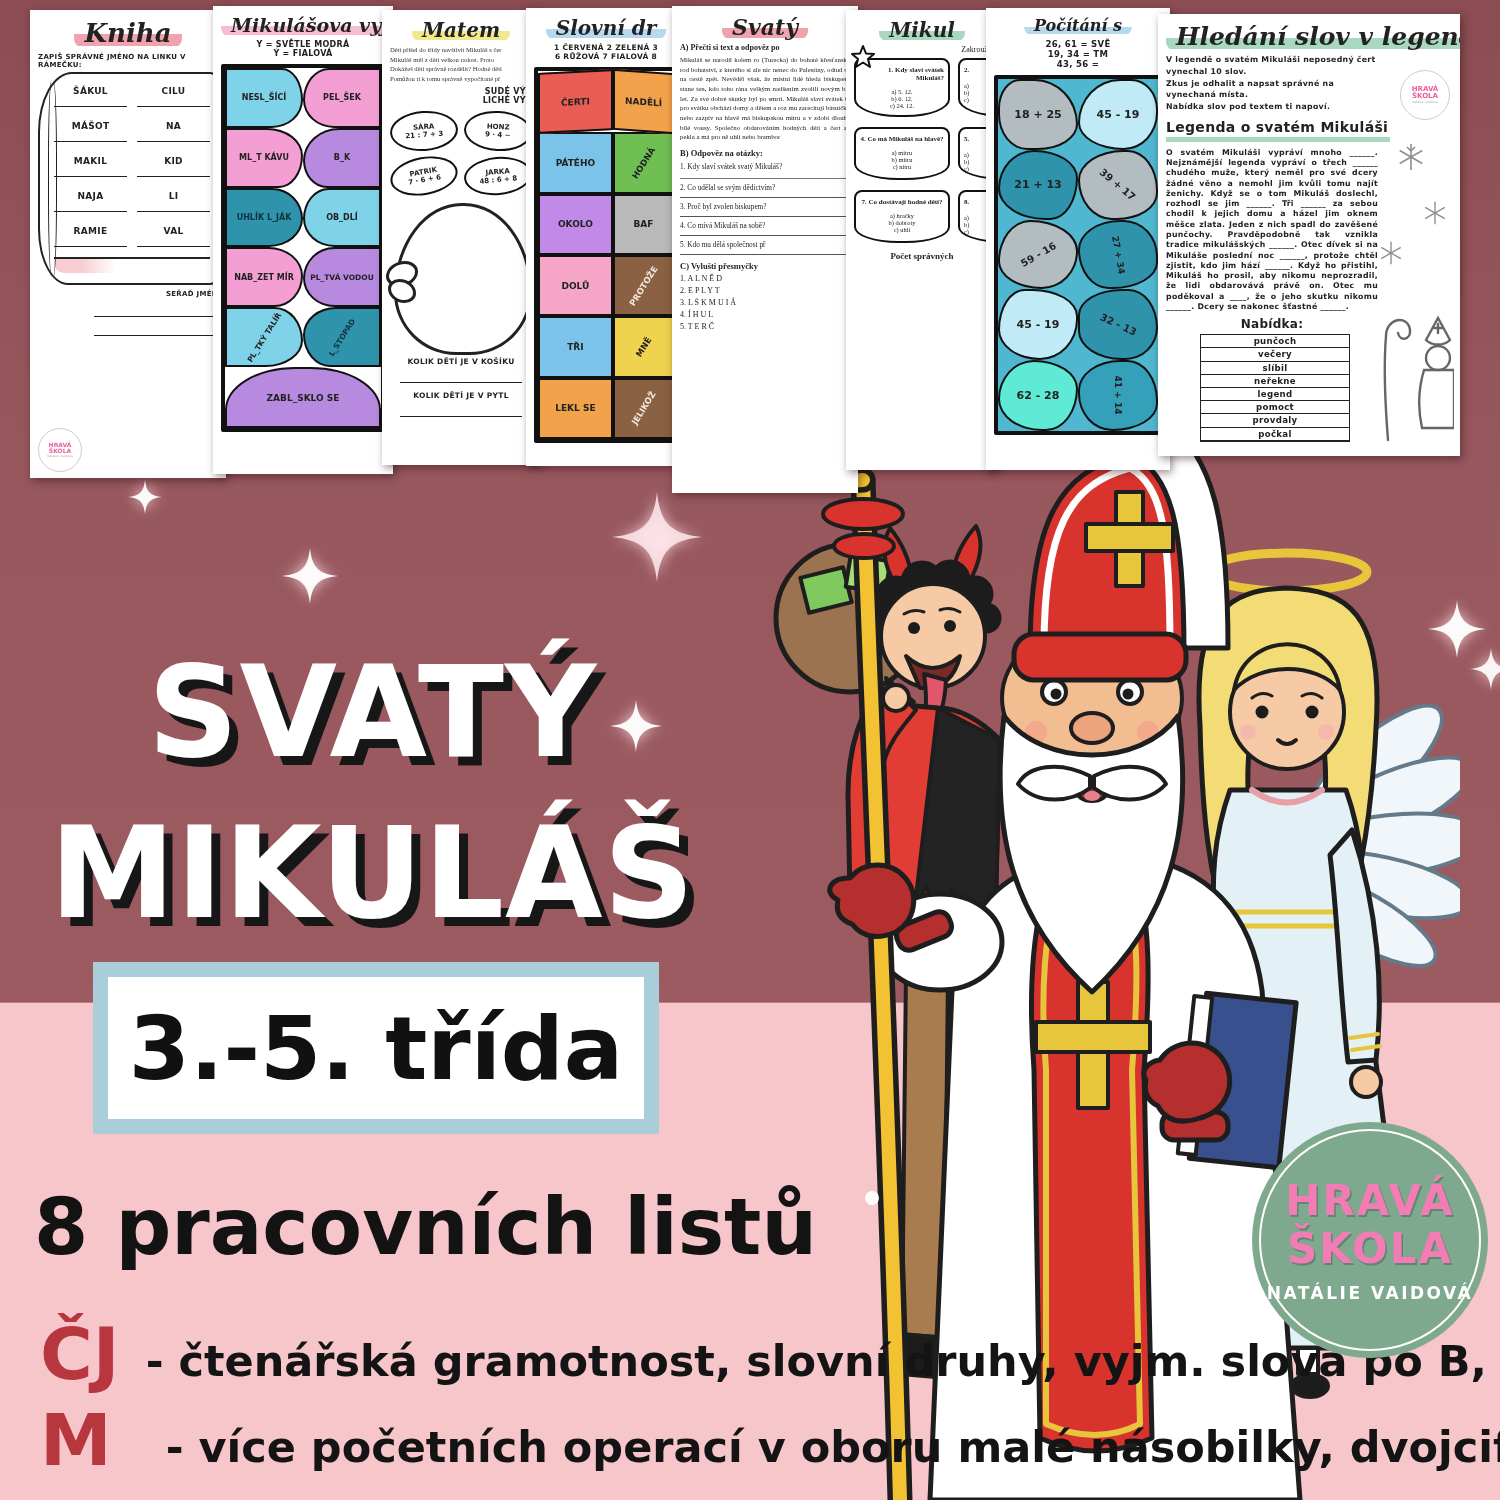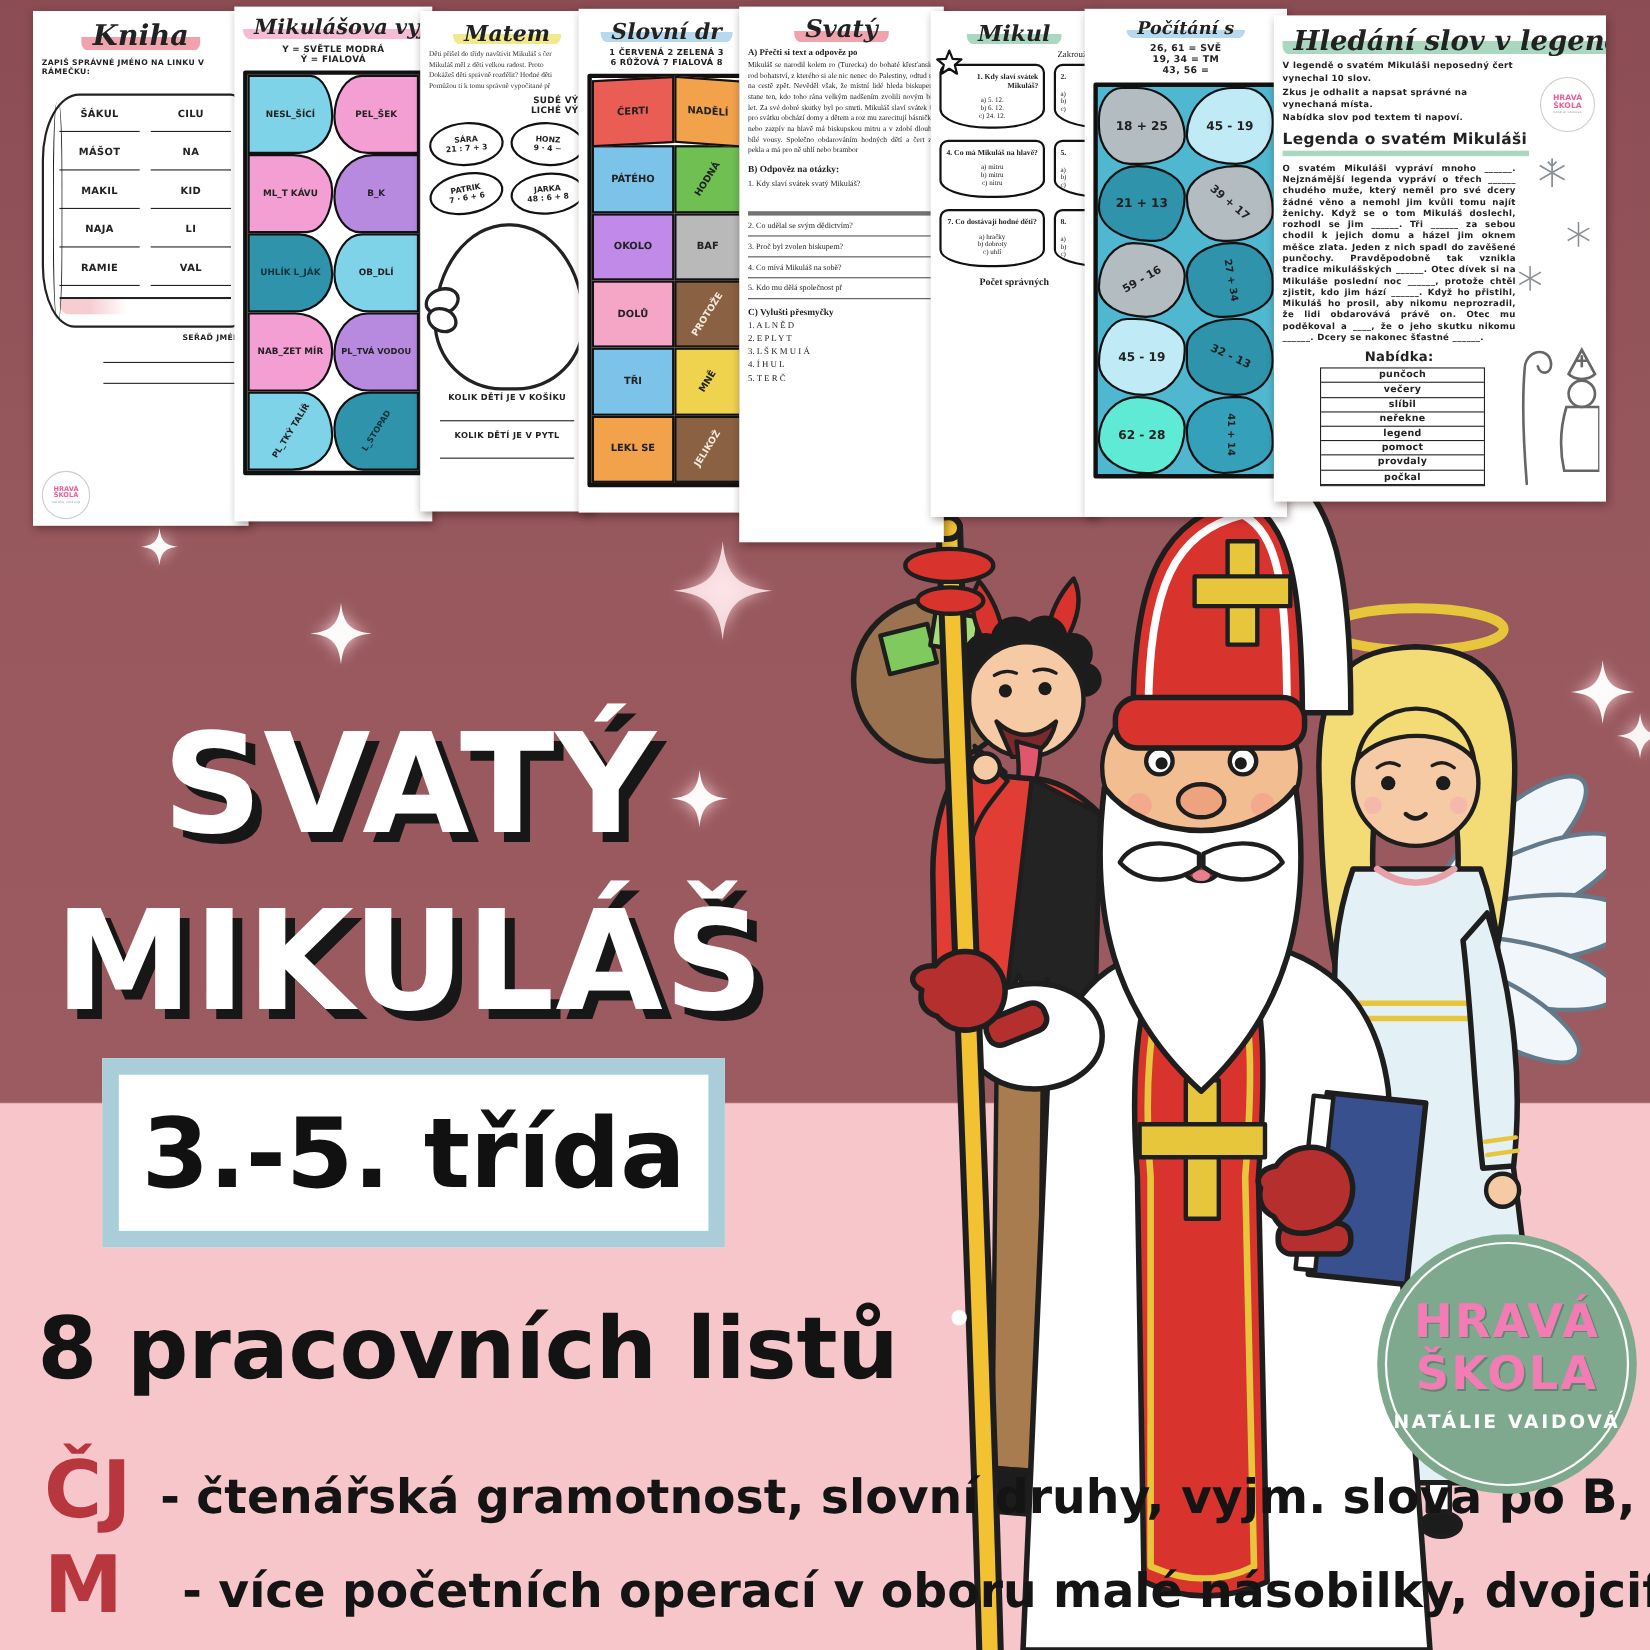--- a/index.html
+++ b/index.html
@@ -59,21 +59,21 @@
   #illu{position:absolute;left:700px;top:270px;z-index:5;}
 </style>
 </head>
 <body>
 
 <div id="canvas">
 
   <div class="card" style="left:30px;top:10px;width:196px;height:468px;z-index:2">
     <div class="ws-head" style="font-size:26px"><span class="hl hl-pink">Kniha</span></div>
     <div class="hand" style="font-size:7px;margin-top:6px">ZAPIŠ SPRÁVNÉ JMÉNO NA LINKU V RÁMEČKU:</div>
-    <div style="border:2.4px solid #222;border-radius:34px 8px 8px 30px / 60px 8px 8px 56px;margin-top:16px;padding:12px 6px 10px 14px;position:relative">
+    <div style="border:2.4px solid #222;border-radius:34px 8px 8px 30px / 60px 8px 8px 56px;margin-top:3px;padding:12px 6px 10px 14px;position:relative">
       <div style="position:absolute;left:8px;top:6px;bottom:6px;width:7px;border-left:1.6px solid #222;border-right:1.6px solid #222;border-radius:40%"></div>
       <div style="display:grid;grid-template-columns:1fr 1fr;column-gap:10px;row-gap:14px">
         <div class="hand" style="font-size:9px;text-align:center"><span>ŠÁKUL</span><div class="tiny-line"></div></div>
         <div class="hand" style="font-size:9px;text-align:center"><span>CILU</span><div class="tiny-line"></div></div>
         <div class="hand" style="font-size:9px;text-align:center"><span>MÁŠOT</span><div class="tiny-line"></div></div>
         <div class="hand" style="font-size:9px;text-align:center"><span>NA</span><div class="tiny-line"></div></div>
         <div class="hand" style="font-size:9px;text-align:center"><span>MAKIL</span><div class="tiny-line"></div></div>
         <div class="hand" style="font-size:9px;text-align:center"><span>KID</span><div class="tiny-line"></div></div>
         <div class="hand" style="font-size:9px;text-align:center"><span>NAJA</span><div class="tiny-line"></div></div>
         <div class="hand" style="font-size:9px;text-align:center"><span>LI</span><div class="tiny-line"></div></div>
@@ -104,20 +104,21 @@
       <div class="blob" style="background:#2f93ac;font-size:8px;color:#10333c;border-radius:0 50% 55% 0/0 65% 60% 0">UHLÍK L_JÁK</div>
       <div class="blob" style="background:#7ed3e8;font-size:8px;border-radius:45% 0 0 55%/70% 0 0 65%">OB_DLÍ</div>
       <div class="blob" style="background:#f49fd4;font-size:8px;border-radius:0 55% 45% 0/0 60% 65% 0">NAB_ZET MÍR</div>
       <div class="blob" style="background:#b78ae0;font-size:7.5px;border-radius:50% 0 0 50%/65% 0 0 60%">PL_TVÁ VODOU</div>
       <div class="blob" style="background:#7ed3e8;font-size:7.5px;border-radius:0 45% 60% 0/0 70% 55% 0">
           <span class="rot">PL_TKÝ TALÍŘ</span>
         </div>
       <div class="blob" style="background:#2f93ac;font-size:7.5px;color:#10333c;border-radius:55% 0 0 45%/60% 0 0 70%">
           <span class="rot">L_STOPAD</span>
         </div>
+      <div class="blob" style="grid-column:1/3;background:#b78ae0;font-size:9px;border-radius:45% 45% 0 0/70% 70% 0 0">ZABL_SKLO SE</div>
     </div>
   </div>
 
   <div class="card" style="left:382px;top:10px;width:158px;height:455px;z-index:4">
     <div class="ws-head" style="font-size:20px"><span class="hl hl-yellow">Matem</span></div>
     <div class="serif pre" style="font-size:6.6px;line-height:1.45;color:#333">Děti přišel do třídy navštívit Mikuláš s čer
 Mikuláš měl z dětí velkou radost. Proto
 Dokážeš děti správně rozdělit? Hodné děti
 Pomůžou ti k tomu správně vypočítané př</div>
     <div class="hand" style="font-size:8px;text-align:right;margin-top:4px">SUDÉ VÝS</div>
@@ -177,21 +178,21 @@
           <span class="rot">JELIKOŽ</span>
         </div>
     </div>
   </div>
 
   <div class="card" style="left:672px;top:6px;width:186px;height:487px;z-index:6">
     <div class="ws-head" style="font-size:22px"><span class="hl hl-pink">Svatý</span></div>
     <div class="serif" style="font-size:8px;font-weight:700">A) Přečti si text a odpověz po</div>
     <div class="serif" style="font-size:6.8px;line-height:1.42;text-align:justify;margin-top:3px;color:#222">Mikuláš se narodil kolem ro (Turecka) do bohaté křesťanské rod bohatství, z kterého si ale nic nenec do Palestiny, odtud se na cestě zpět. Nevěděl však, že místní lidé hleda biskupem stane ten, kdo toho rána velkým nadšením zvolili novým bis let. Za své dobré skutky byl po smrti. Mikuláš slaví svátek 6. pro svátku obchází domy a dětem a roz mu zarecitují básničku nebo zazpív na hlavě má biskupskou mitru a v zdobí dlouhé bílé vousy. Společno obdarováním hodných dětí a čert za pekla a má pro ně uhlí nebo brambor</div>
     <div class="serif" style="font-size:8.5px;font-weight:700;margin-top:6px">B) Odpověz na otázky:</div>
-    <div class="serif" style="font-size:7.3px;margin-top:4px;border-bottom:4px solid #737373;padding-bottom:21px">1. Kdy slaví svátek svatý Mikuláš?</div>
+    <div class="serif" style="font-size:7.3px;margin-top:4px;border-bottom:1px solid #737373;padding-bottom:7px">1. Kdy slaví svátek svatý Mikuláš?</div>
     <div class="serif" style="font-size:7.3px;margin-top:4px;border-bottom:1px solid #555;padding-bottom:5px">2. Co udělal se svým dědictvím?</div>
     <div class="serif" style="font-size:7.3px;margin-top:4px;border-bottom:1px solid #555;padding-bottom:5px">3. Proč byl zvolen biskupem?</div>
     <div class="serif" style="font-size:7.3px;margin-top:4px;border-bottom:1px solid #555;padding-bottom:5px">4. Co mívá Mikuláš na sobě?</div>
     <div class="serif" style="font-size:7.3px;margin-top:4px;border-bottom:1px solid #555;padding-bottom:5px">5. Kdo mu dělá společnost př</div>
     <div class="serif" style="font-size:8.5px;font-weight:700;margin-top:6px">C) Vylušti přesmyčky</div>
     <div class="serif" style="font-size:8px;margin-top:3px">1. A L N Ě D</div>
     <div class="serif" style="font-size:8px;margin-top:3px">2. E P L Y T</div>
     <div class="serif" style="font-size:8px;margin-top:3px">3. L Š K M U I Á</div>
     <div class="serif" style="font-size:8px;margin-top:3px">4. Í H U L</div>
     <div class="serif" style="font-size:8px;margin-top:3px">5. T E R Č</div>

